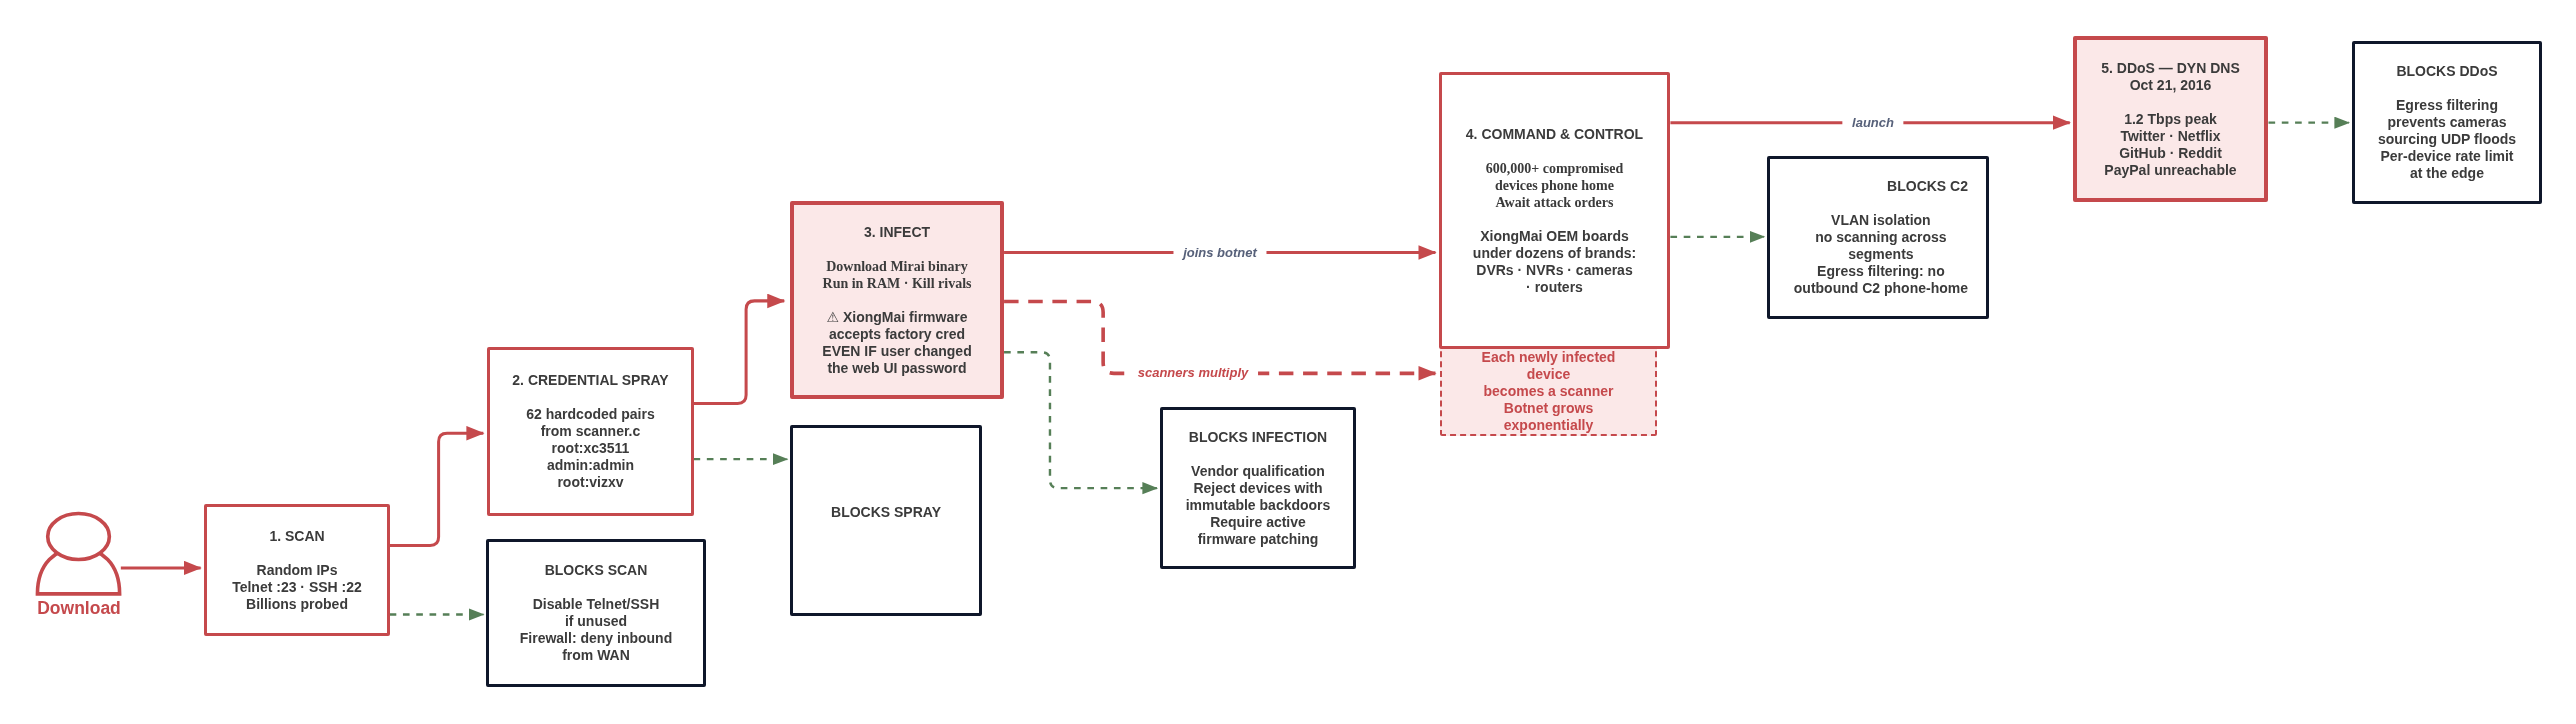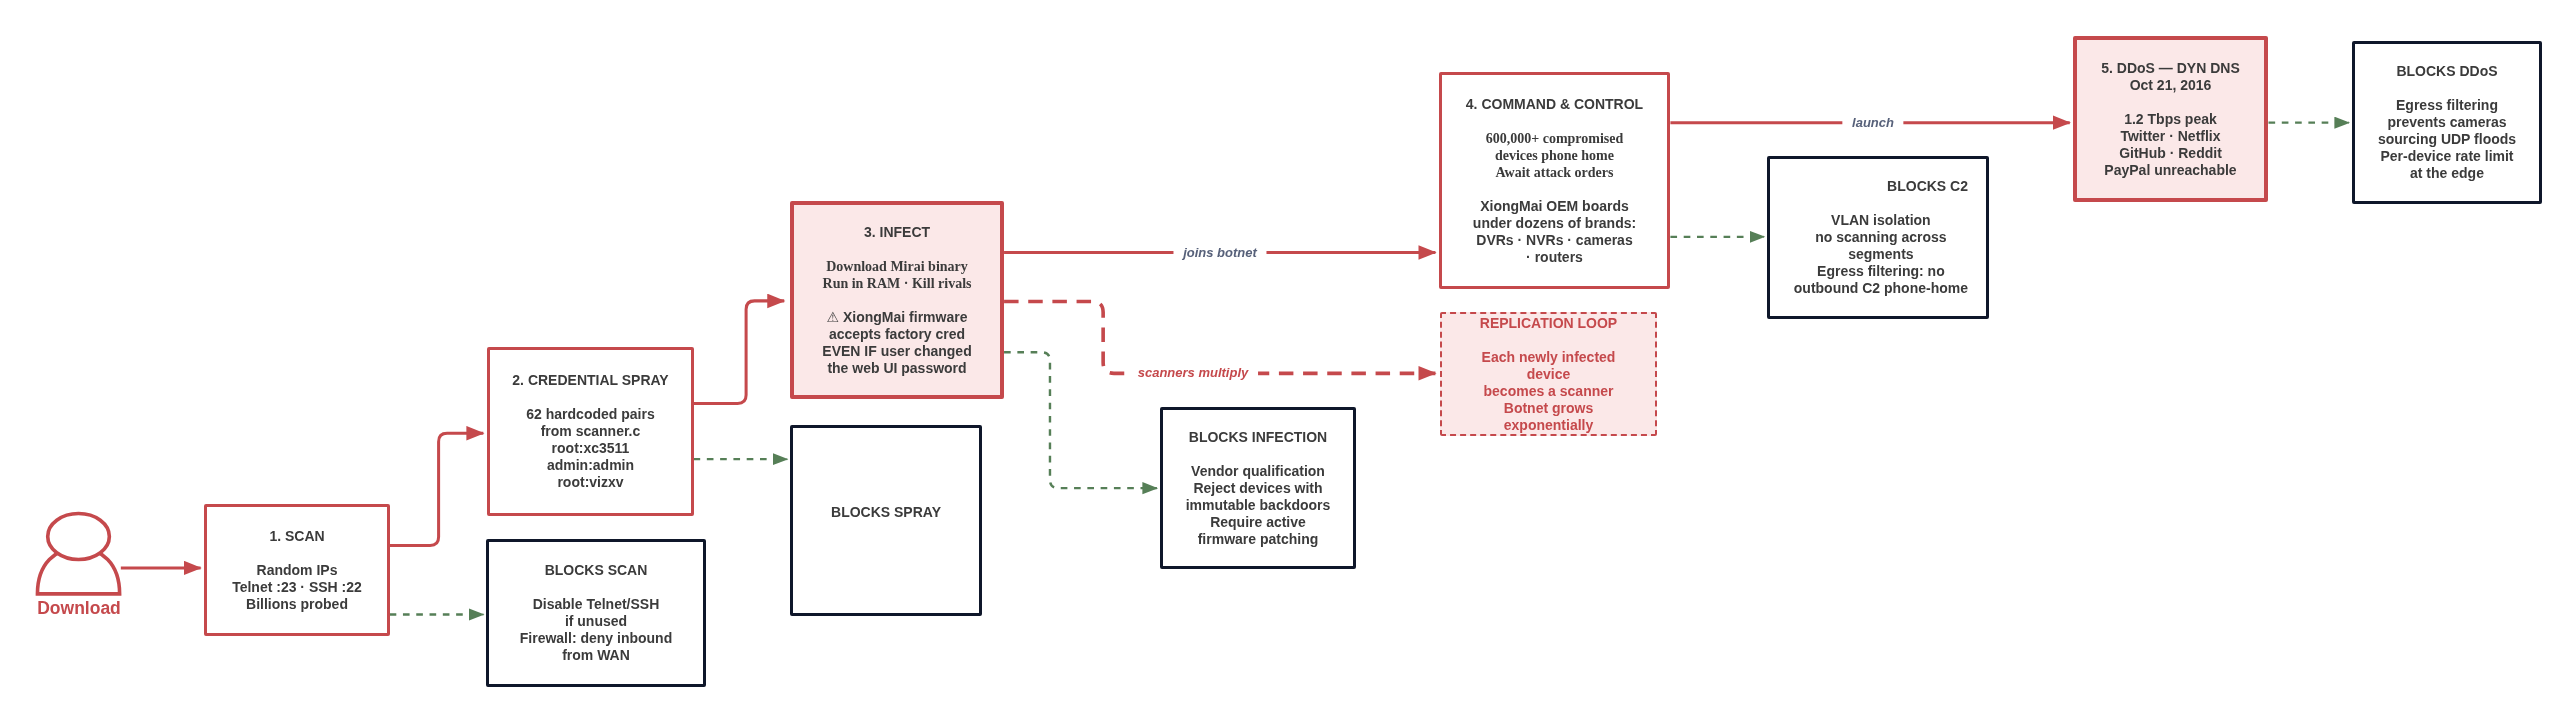--- a/index.html
+++ b/index.html
@@ -109,21 +109,21 @@
 firmware patching</div>
 </div>
 
 <div class="node loopbox" style="left:1440px;top:312px;width:217px;height:124px;">
   <div class="title">REPLICATION LOOP</div>
   <div class="body">Each newly infected device
 becomes a scanner
 Botnet grows exponentially</div>
 </div>
 
-<div class="node attack" style="left:1439px;top:72px;width:231px;height:217px;">
+<div class="node attack" style="left:1439px;top:72px;width:231px;height:277px;">
   <div class="title">4. COMMAND &amp; CONTROL</div>
   <div class="body spaced">600,000+ compromised
 devices phone home
 Await attack orders</div>
   <div class="body">XiongMai OEM boards
 under dozens of brands:
 DVRs · NVRs · cameras
 · routers</div>
 </div>
 

